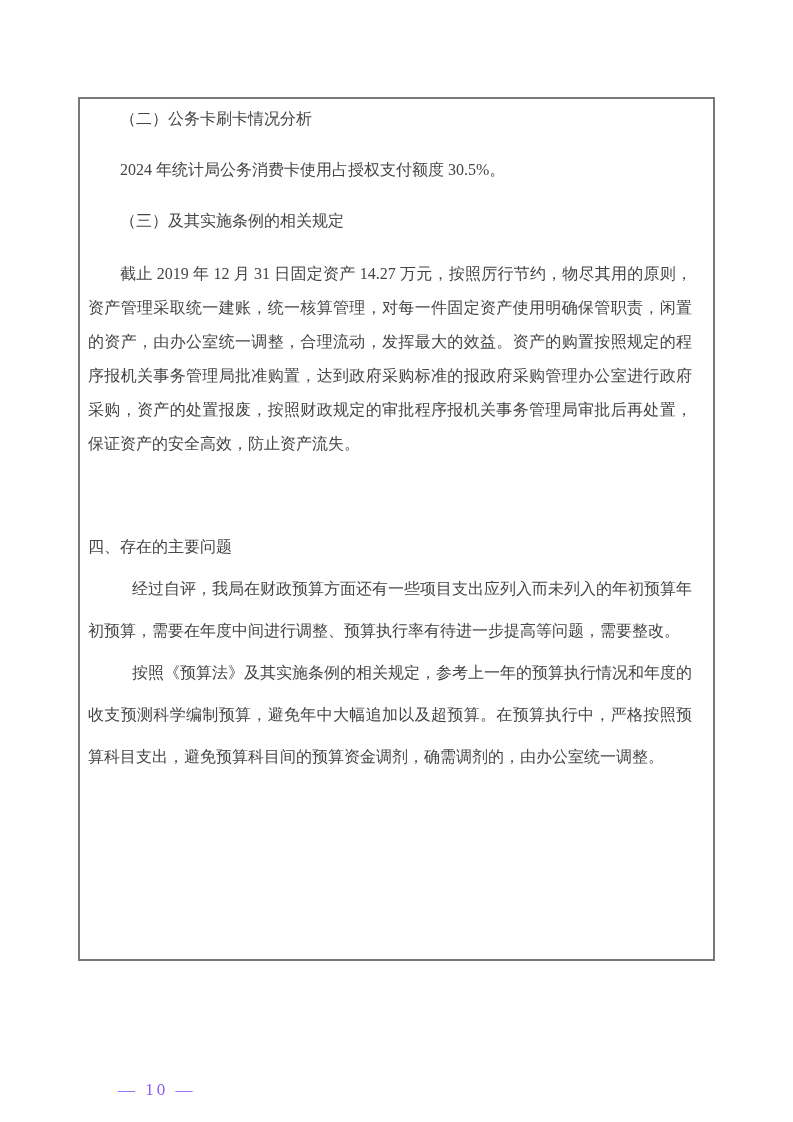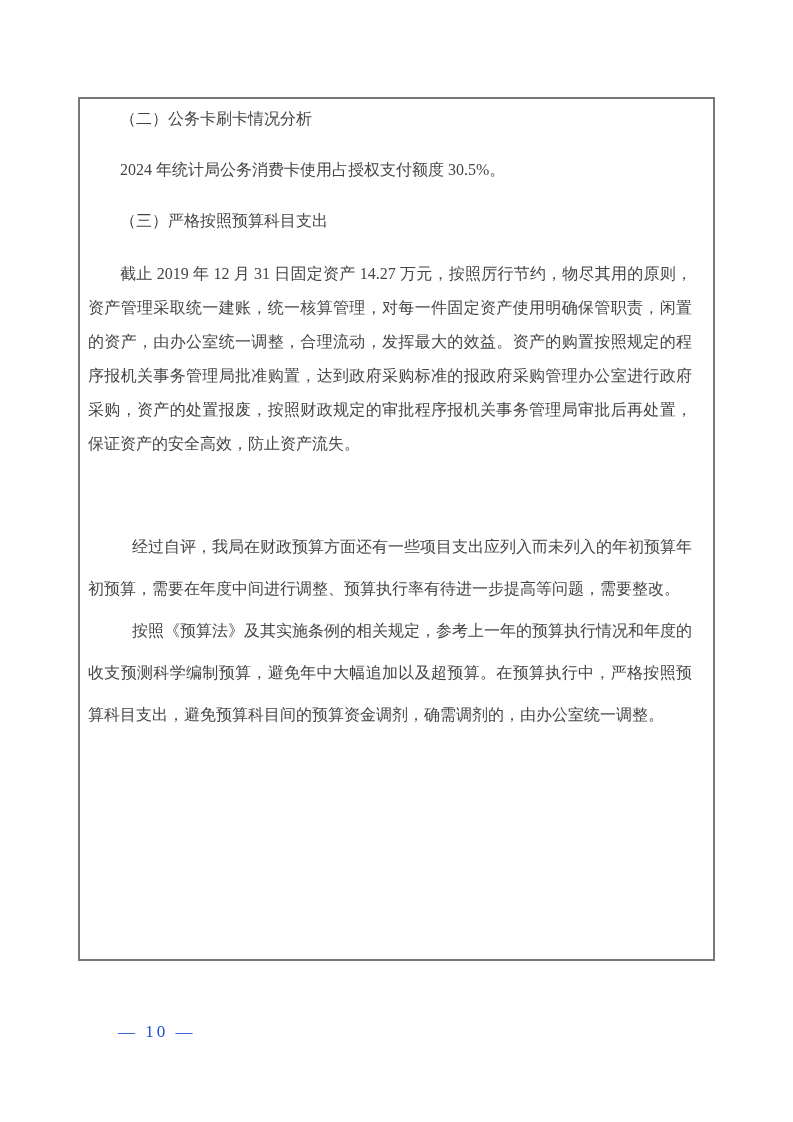--- a/index.html
+++ b/index.html
@@ -42,44 +42,45 @@
     line-height: 42px;
     text-align: justify;
   }
   .para { font-size: 16px; }
   .indent2 { text-indent: 32px; }
   .indent3 { text-indent: 44px; }
   .heading { text-indent: 0; }
   .footer {
     position: absolute;
     left: 118px;
-    top: 1022px;
+    top: 1080px;
     font-size: 17px;
-    color: #1d4ed8;
+    color: #8b5cf6;
     letter-spacing: 3px;
   }
 </style>
 </head>
 <body>
 
 <div class="page">
 
   <div class="content-box">
 
     <div class="block block-intro">
       <p class="para indent2">（二）公务卡刷卡情况分析</p>
       <p class="para indent2">2024 年统计局公务消费卡使用占授权支付额度 30.5%。</p>
-      <p class="para indent2">（三）严格按照预算科目支出</p>
+      <p class="para indent2">（三）及其实施条例的相关规定</p>
     </div>
 
     <div class="block block-assets">
       <p class="para indent2">截止 2019 年 12 月 31 日固定资产 14.27 万元，按照厉行节约，物尽其用的原则，资产管理采取统一建账，统一核算管理，对每一件固定资产使用明确保管职责，闲置的资产，由办公室统一调整，合理流动，发挥最大的效益。资产的购置按照规定的程序报机关事务管理局批准购置，达到政府采购标准的报政府采购管理办公室进行政府采购，资产的处置报废，按照财政规定的审批程序报机关事务管理局审批后再处置，保证资产的安全高效，防止资产流失。</p>
     </div>
 
     <div class="block block-issues">
+      <p class="para heading">四、存在的主要问题</p>
       <p class="para indent3">经过自评，我局在财政预算方面还有一些项目支出应列入而未列入的年初预算年初预算，需要在年度中间进行调整、预算执行率有待进一步提高等问题，需要整改。</p>
       <p class="para indent3">按照《预算法》及其实施条例的相关规定，参考上一年的预算执行情况和年度的收支预测科学编制预算，避免年中大幅追加以及超预算。在预算执行中，严格按照预算科目支出，避免预算科目间的预算资金调剂，确需调剂的，由办公室统一调整。</p>
     </div>
 
   </div>
 
   <div class="footer">— 10 —</div>
 
 </div>
 

